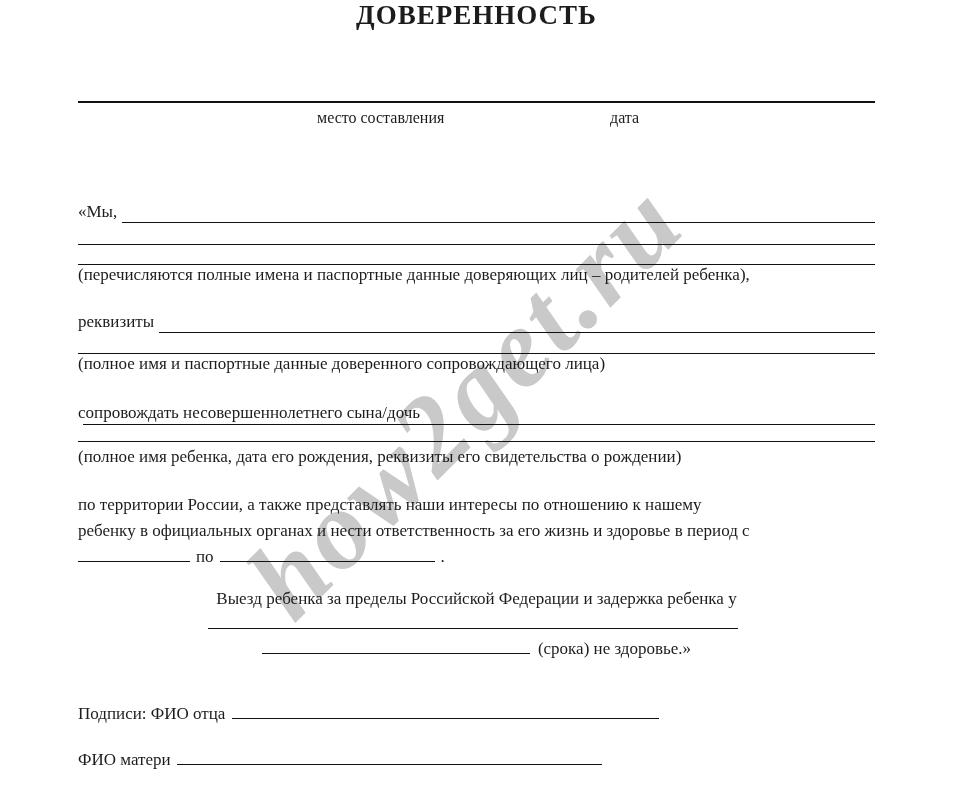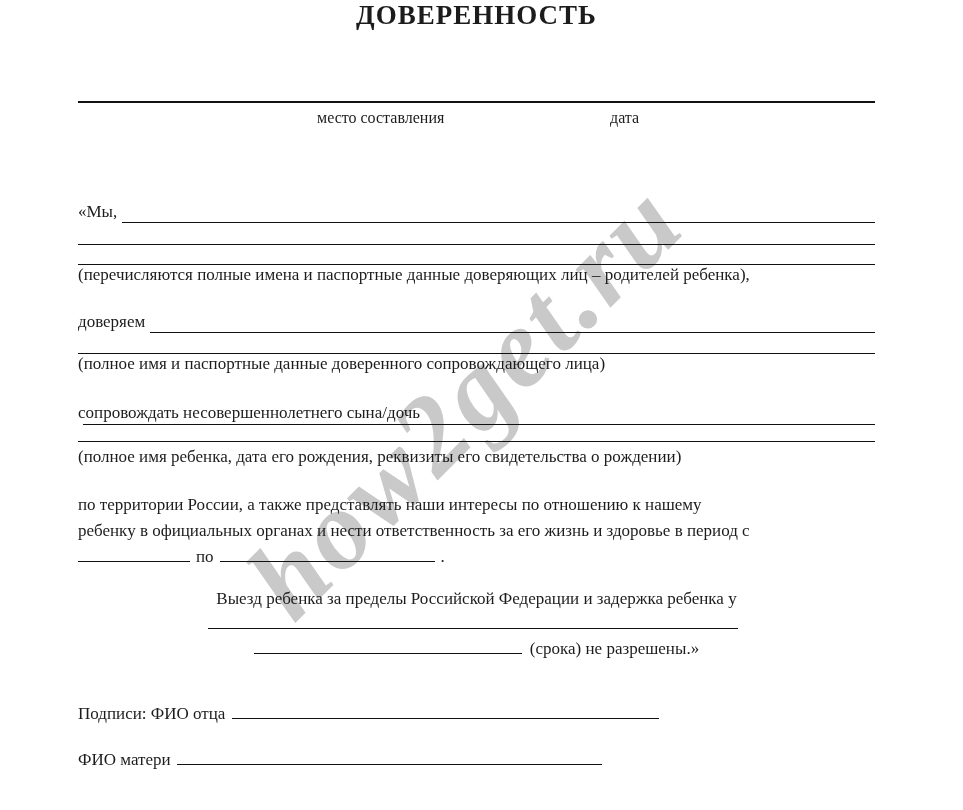--- a/index.html
+++ b/index.html
@@ -99,21 +99,21 @@
 
     <div class="row we-row">
       <span>«Мы,</span>
       <span class="fill"></span>
     </div>
     <div class="blank b1"></div>
     <div class="blank b2"></div>
     <div class="caption">(перечисляются полные имена и паспортные данные доверяющих лиц – родителей ребенка),</div>
 
     <div class="row entrust-row">
-      <span>доверяем</span>
+      <span>реквизиты</span>
       <span class="fill"></span>
     </div>
     <div class="blank b3"></div>
     <div class="caption">(полное имя и паспортные данные доверенного сопровождающего лица)</div>
 
     <div class="row accompany-row">
       <span>сопровождать несовершеннолетнего сына/дочь</span>
       <span class="fill"></span>
     </div>
     <div class="blank b4"></div>
@@ -126,21 +126,21 @@
         <span class="ublank w112"></span><span>по</span><span class="ublank w215"></span><span>.</span>
       </div>
     </div>
 
     <div class="para travel">
       <div>Выезд ребенка за пределы Российской Федерации и задержка ребенка у</div>
       <div>
         <span class="ublank w530"></span>
       </div>
       <div>
-        <span class="ublank w268"></span><span>(срока) не разрешены.»</span>
+        <span class="ublank w268"></span><span>(срока) не здоровье.»</span>
       </div>
     </div>
 
     <div class="sig-row sig-father">
       <span>Подписи: ФИО отца</span><span class="ublank w427"></span>
     </div>
 
     <div class="sig-row sig-mother">
       <span>ФИО матери</span><span class="ublank w425"></span>
     </div>

